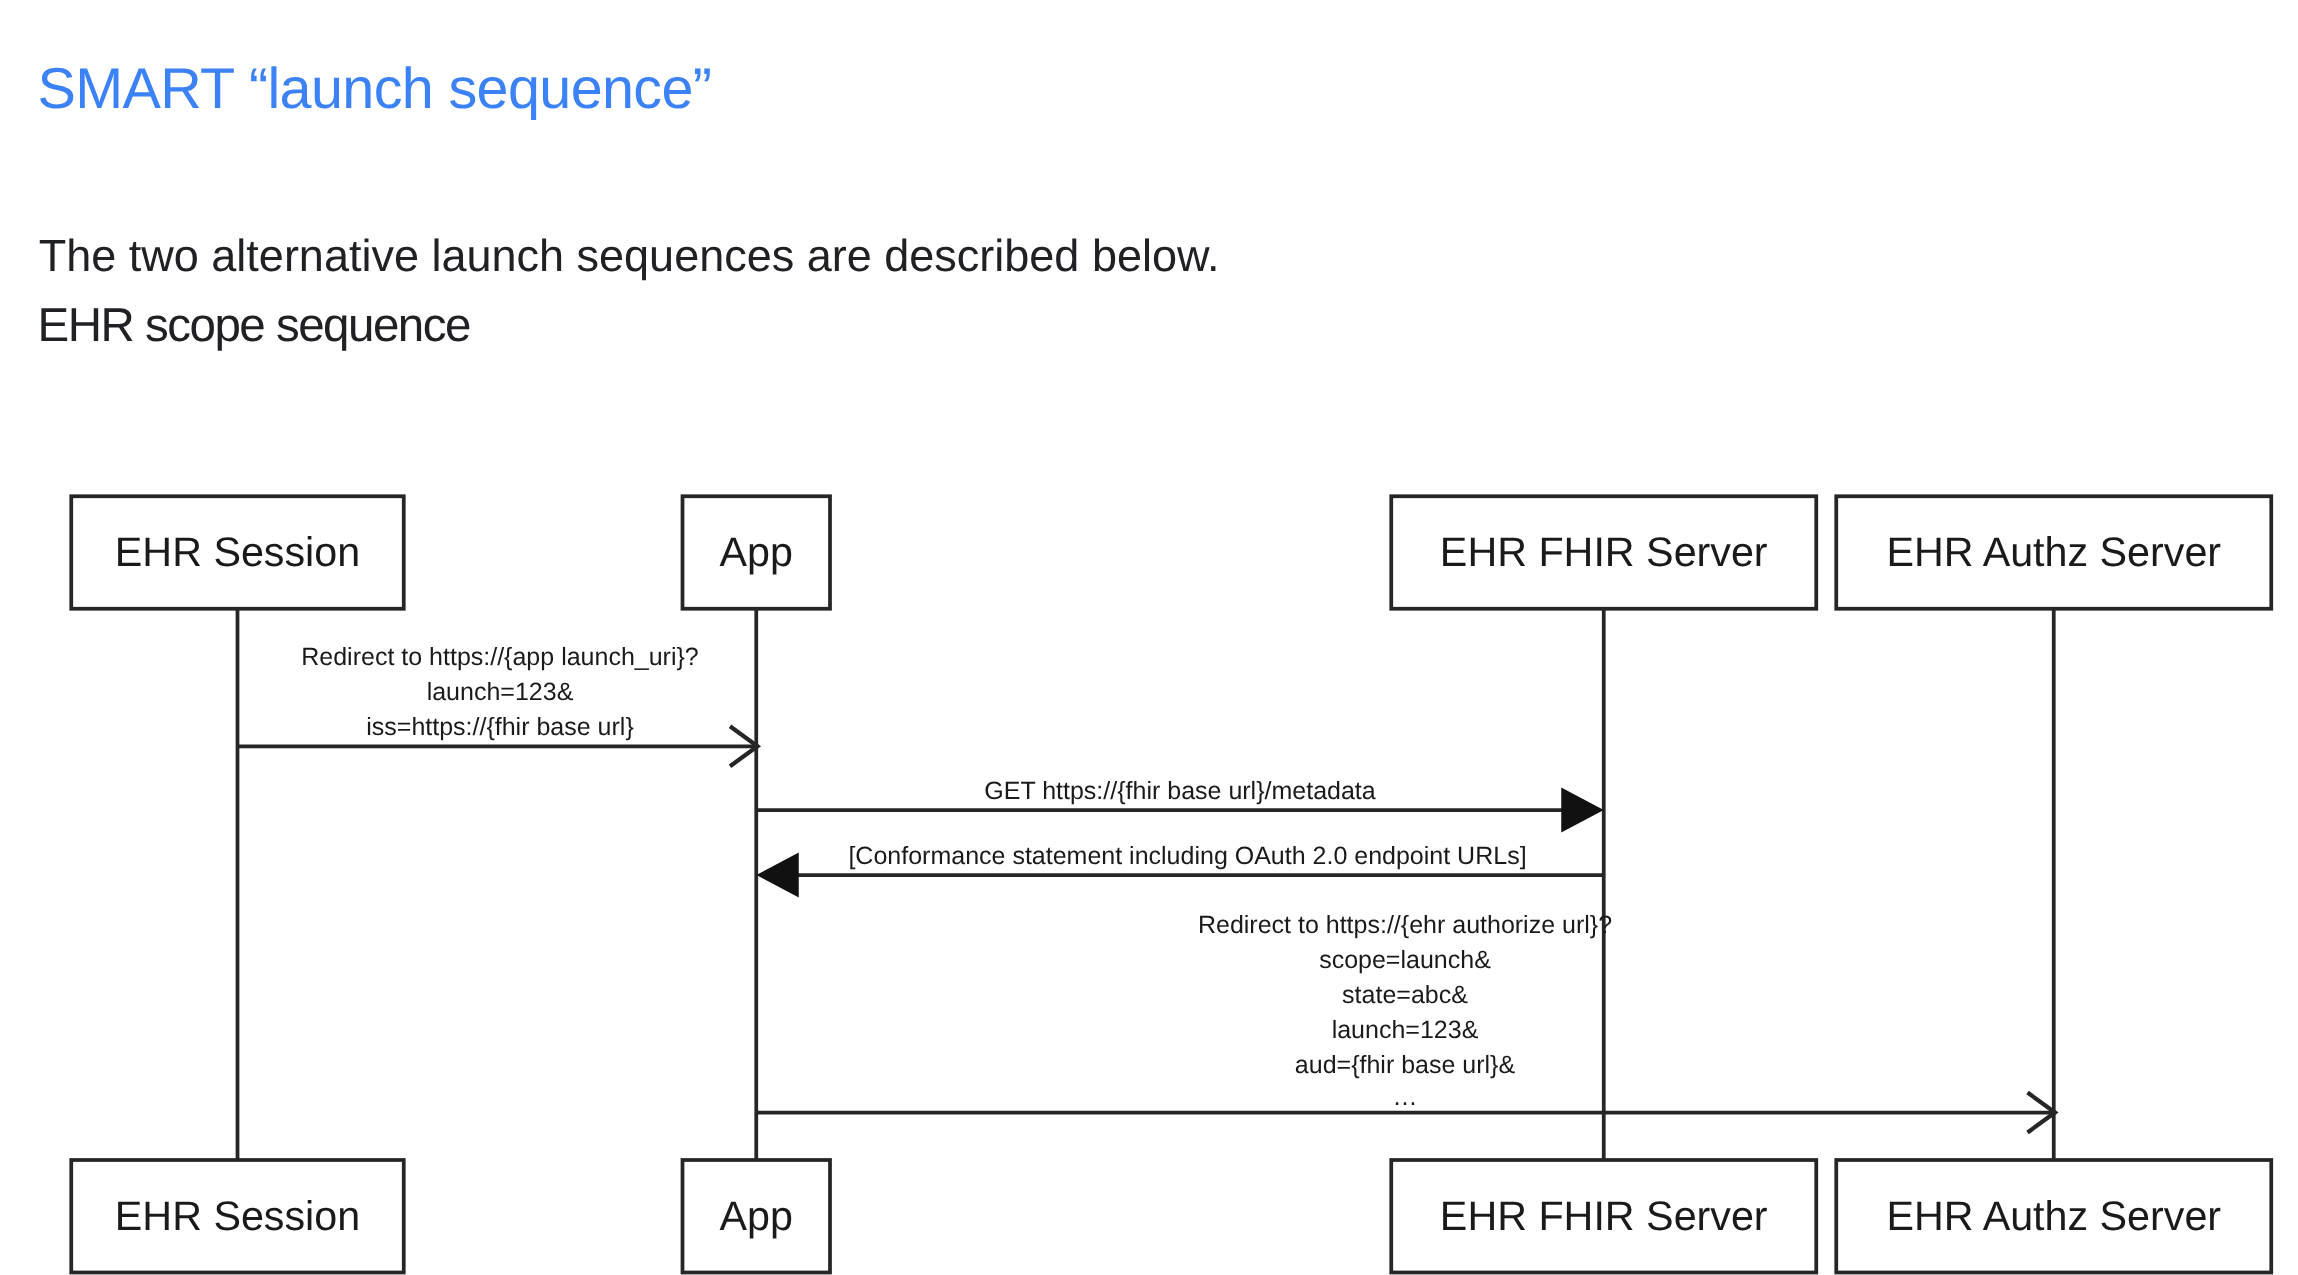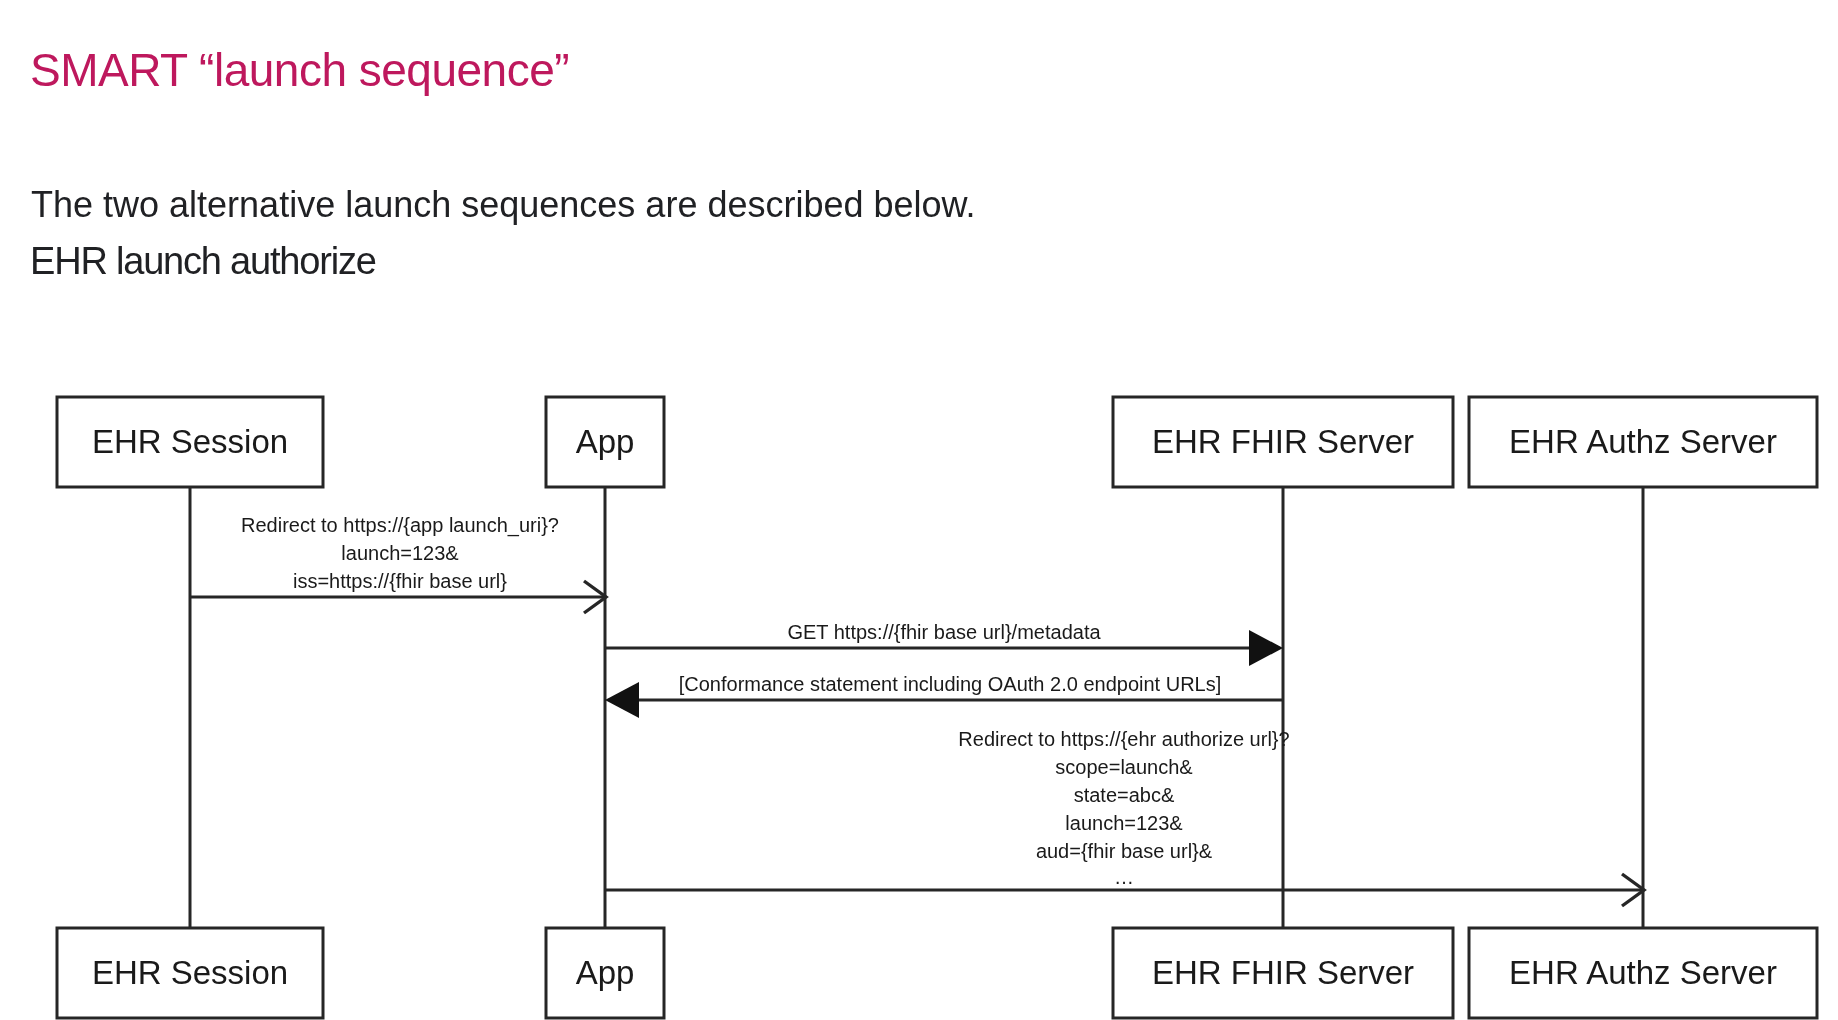--- a/index.html
+++ b/index.html
@@ -18,21 +18,21 @@
     background: #ffffff;
   }
 
   
   .page-title {
     position: absolute;
     left: 30px; top: 12px;
     font-size: 46px;
     font-weight: 400;
     letter-spacing: -0.5px;
-    color: #be185d;
+    color: #3b82f6;
     white-space: nowrap;
   }
   .intro-paragraph {
     position: absolute;
     left: 31px; top: 148px;
     font-size: 36px;
     font-weight: 400;
     color: #202124;
     white-space: nowrap;
   }
@@ -101,21 +101,21 @@
 </style>
 </head>
 <body>
 
 <div id="page">
 
   <h1 class="page-title">SMART “launch sequence”</h1>
 
   <p class="intro-paragraph">The two alternative launch sequences are described below.</p>
 
-  <h2 class="section-heading">EHR launch authorize</h2>
+  <h2 class="section-heading">EHR scope sequence</h2>
 
   <div id="sequence-diagram">
     <svg viewBox="0 0 1838 1020" xmlns="http://www.w3.org/2000/svg">
 
       <g>
         <line class="lifeline-line" x1="190" y1="487" x2="190" y2="928"></line>
         <line class="lifeline-line" x1="605" y1="487" x2="605" y2="928"></line>
         <line class="lifeline-line" x1="1283" y1="487" x2="1283" y2="928"></line>
         <line class="lifeline-line" x1="1643" y1="487" x2="1643" y2="928"></line>
       </g>

